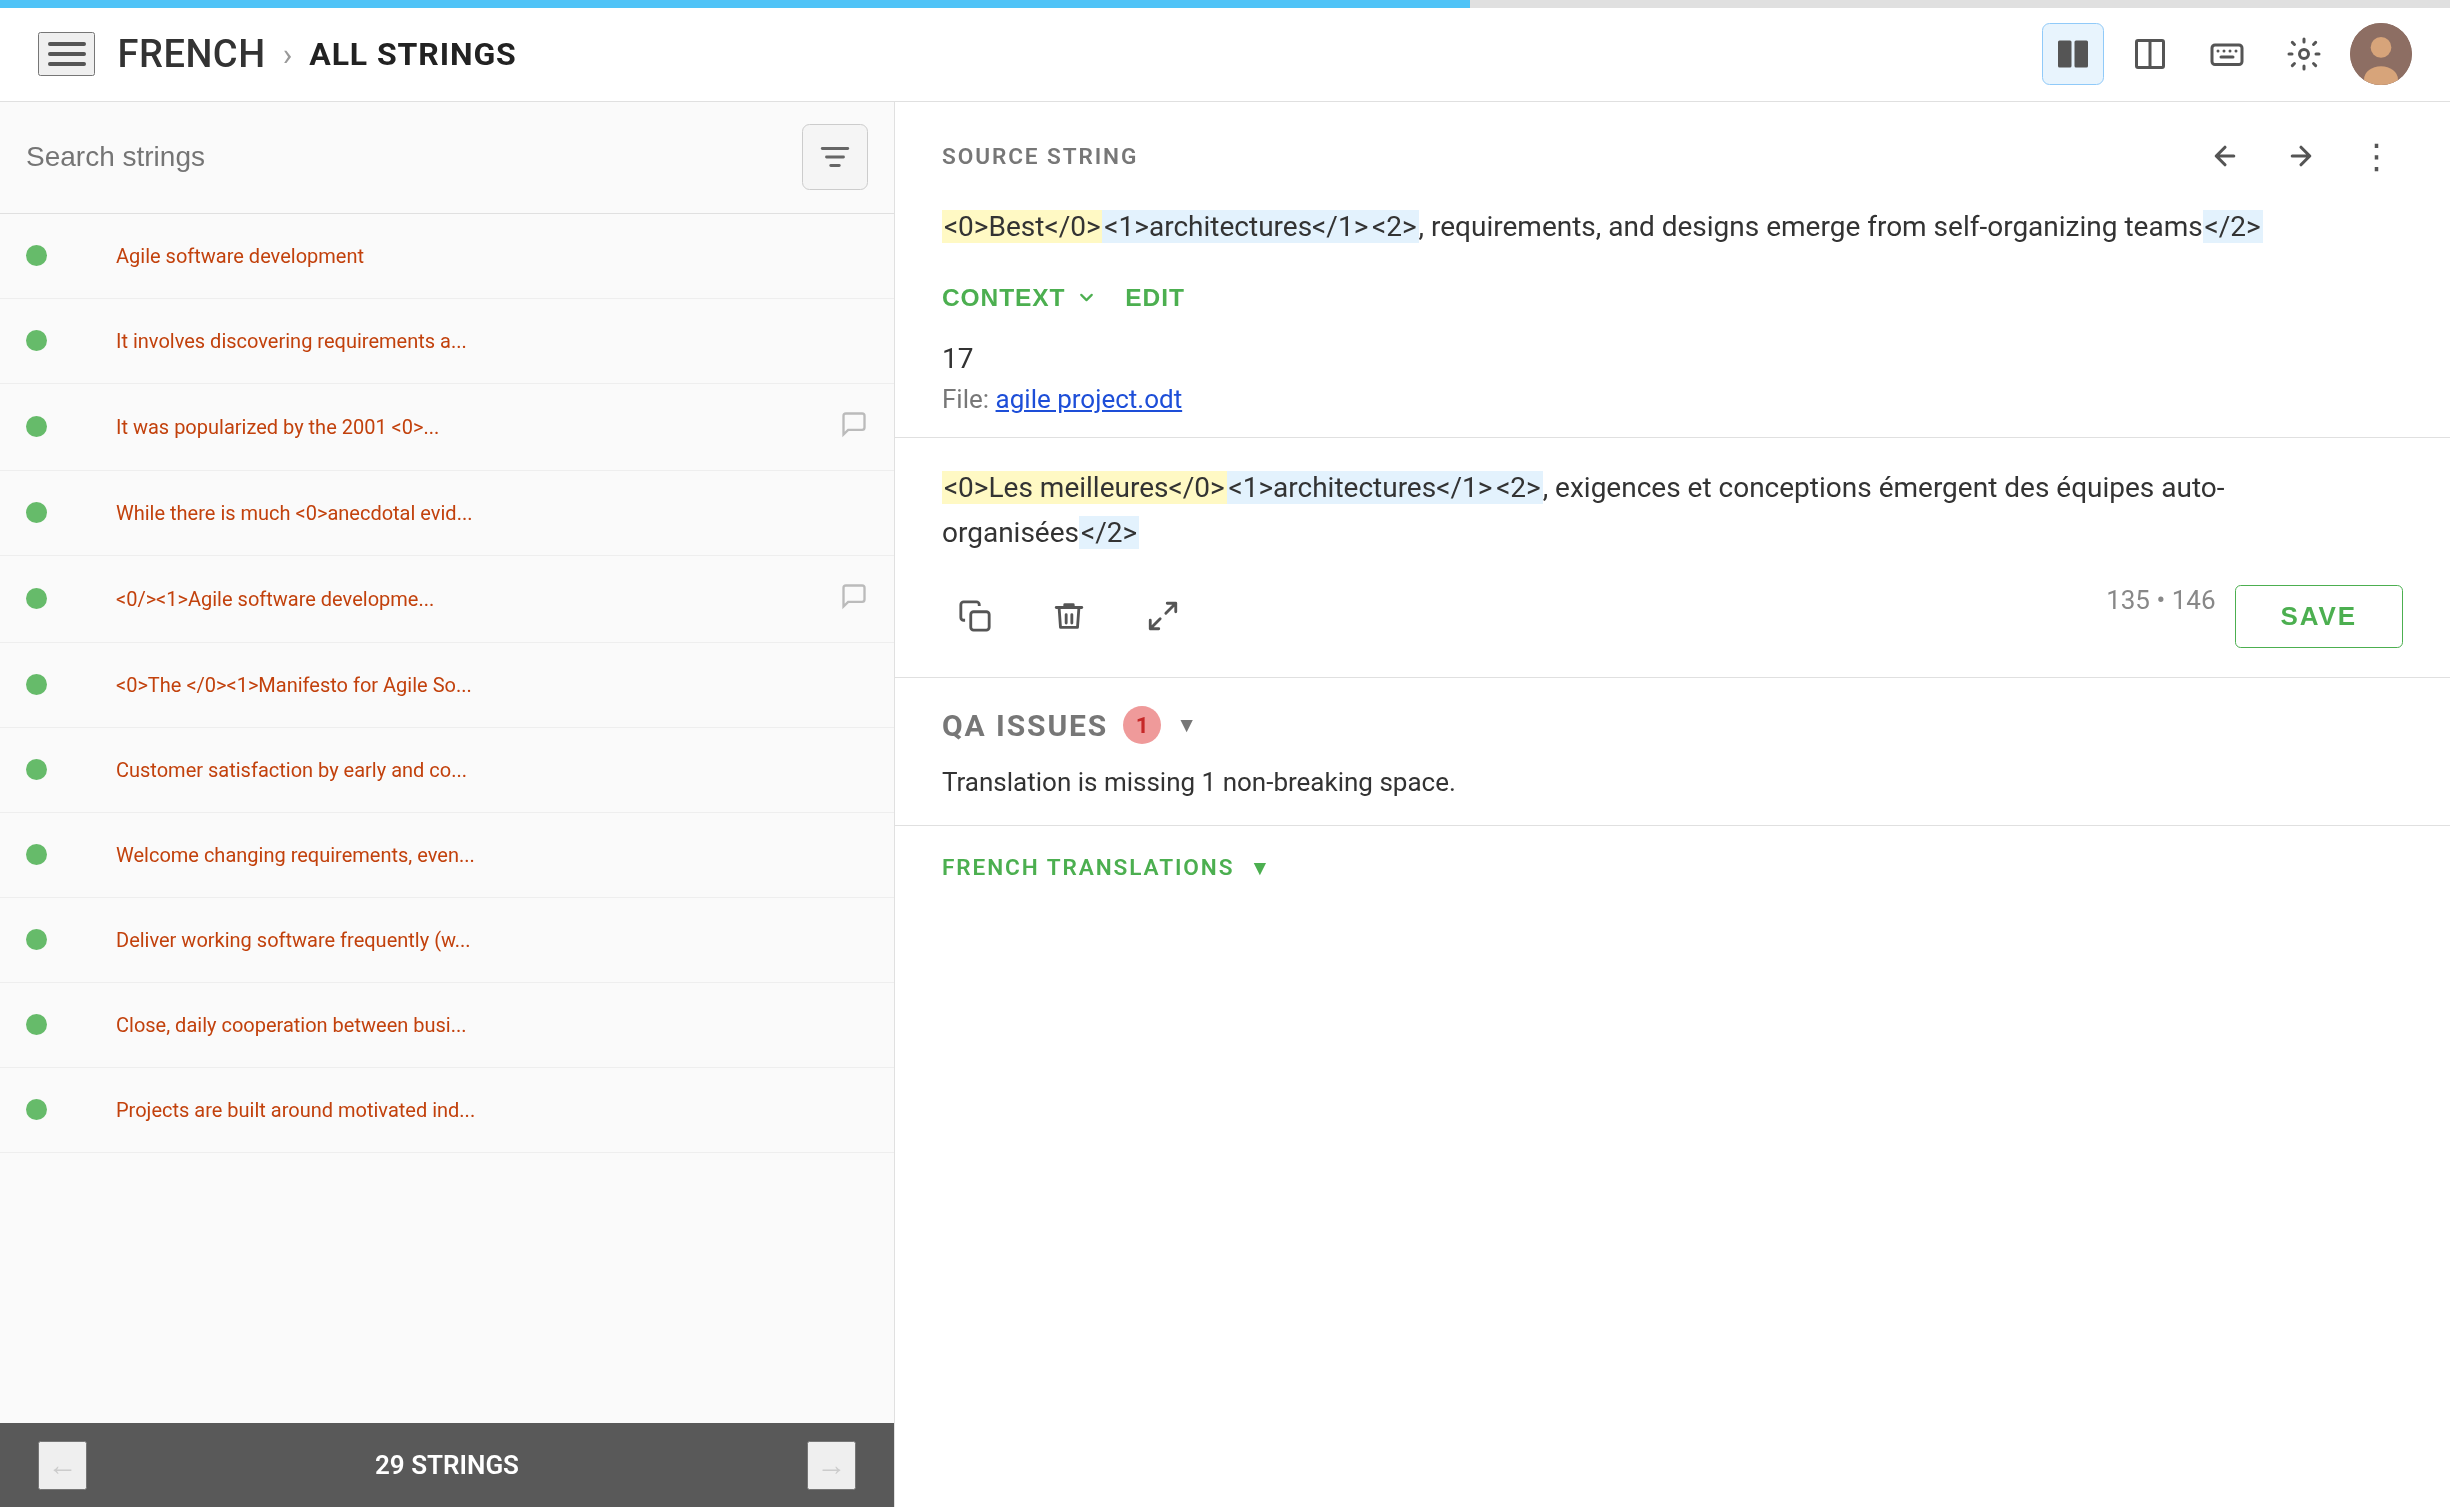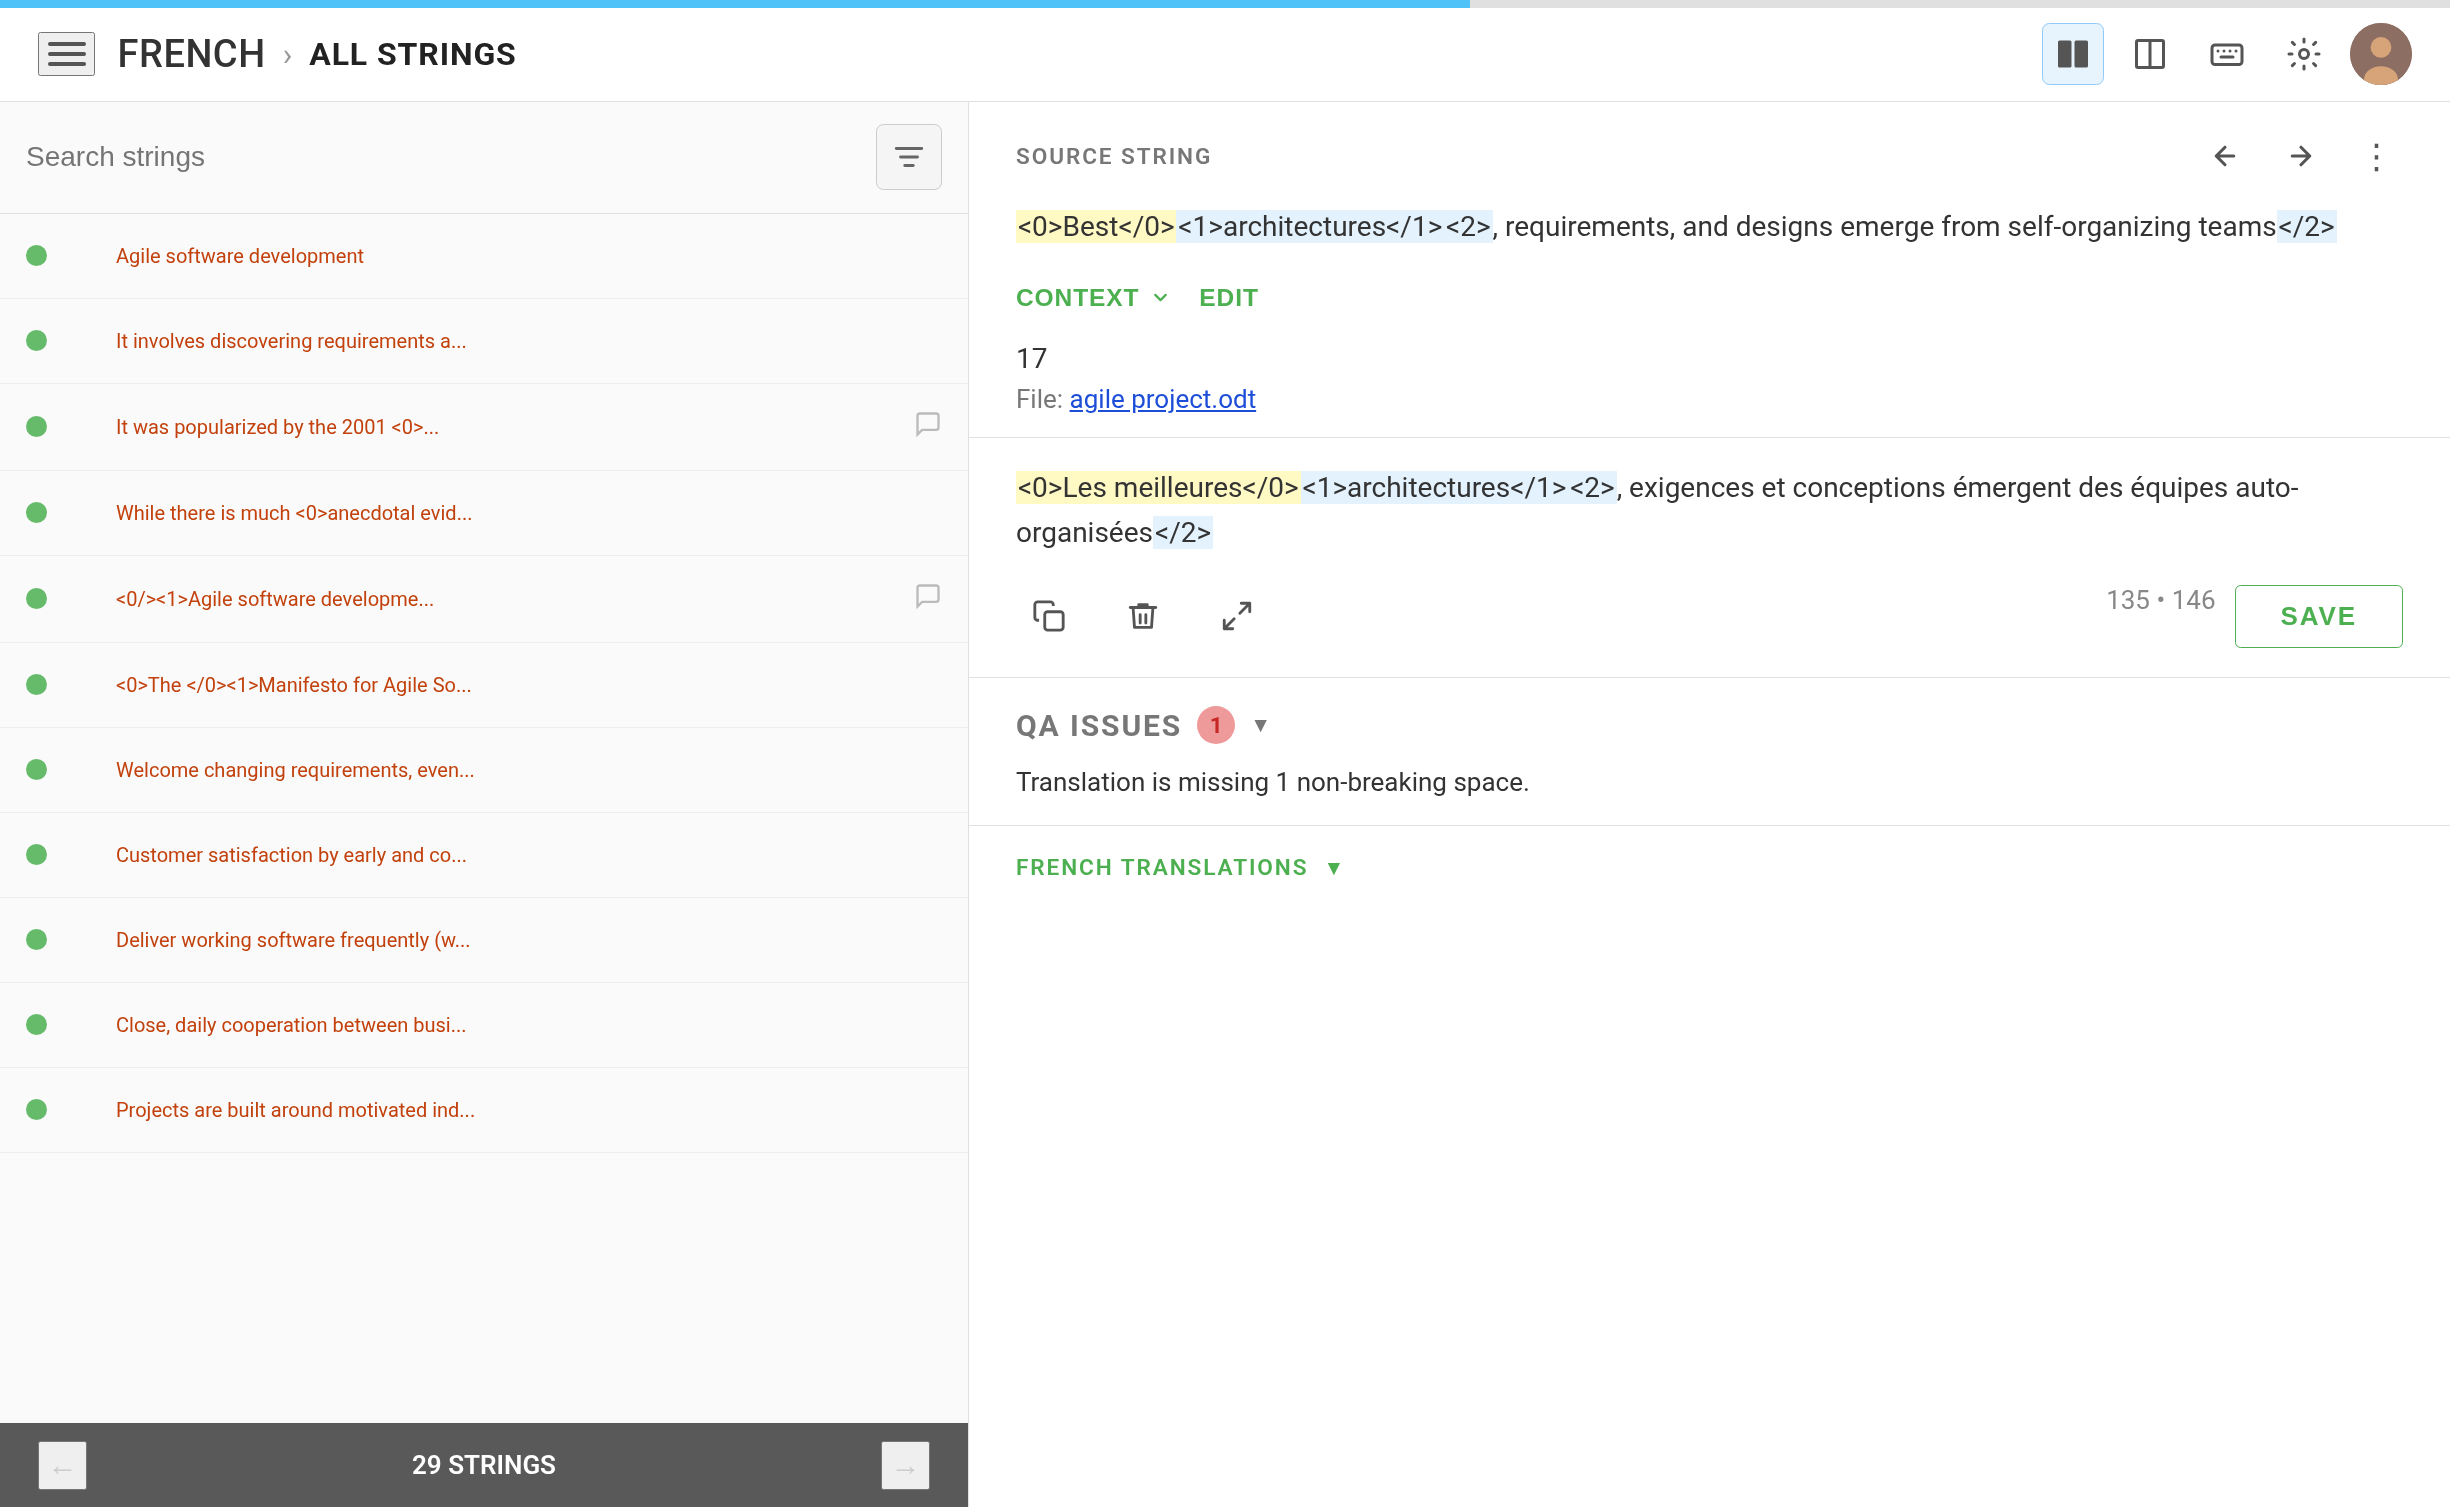--- a/index.html
+++ b/index.html
@@ -97,21 +97,21 @@
     }
 
     
     .main-layout {
       display: flex;
       height: calc(1508px - 102px);
     }
 
     
     .sidebar {
-      width: 969px;
+      width: 895px;
       border-right: 0.9px solid #e0e0e0;
       display: flex;
       flex-direction: column;
       background: #fafafa;
     }
     .search-bar {
       display: flex;
       align-items: center;
       padding: 22.6px 26px;
       border-bottom: 0.9px solid #e0e0e0;
@@ -520,25 +520,25 @@
               <path d="M21 15a2 2 0 01-2 2H7l-4 4V5a2 2 0 012-2h14a2 2 0 012 2z" stroke="#bbb" stroke-width="2" fill="none"></path>
             </svg>
         </span>
       </div>
       <div class="string-item">
         <div class="string-dot" style="background:#66bb6a"></div>
         <span class="string-text">&lt;0&gt;The &lt;/0&gt;&lt;1&gt;Manifesto for Agile So...</span>
       </div>
       <div class="string-item">
         <div class="string-dot" style="background:#66bb6a"></div>
+        <span class="string-text">Customer satisfaction by early and co...</span>
+      </div>
+      <div class="string-item">
+        <div class="string-dot" style="background:#66bb6a"></div>
         <span class="string-text">Welcome changing requirements, even...</span>
-      </div>
-      <div class="string-item">
-        <div class="string-dot" style="background:#66bb6a"></div>
-        <span class="string-text">Customer satisfaction by early and co...</span>
       </div>
       <div class="string-item">
         <div class="string-dot" style="background:#66bb6a"></div>
         <span class="string-text">Deliver working software frequently (w...</span>
       </div>
       <div class="string-item">
         <div class="string-dot" style="background:#66bb6a"></div>
         <span class="string-text">Close, daily cooperation between busi...</span>
       </div>
       <div class="string-item">

